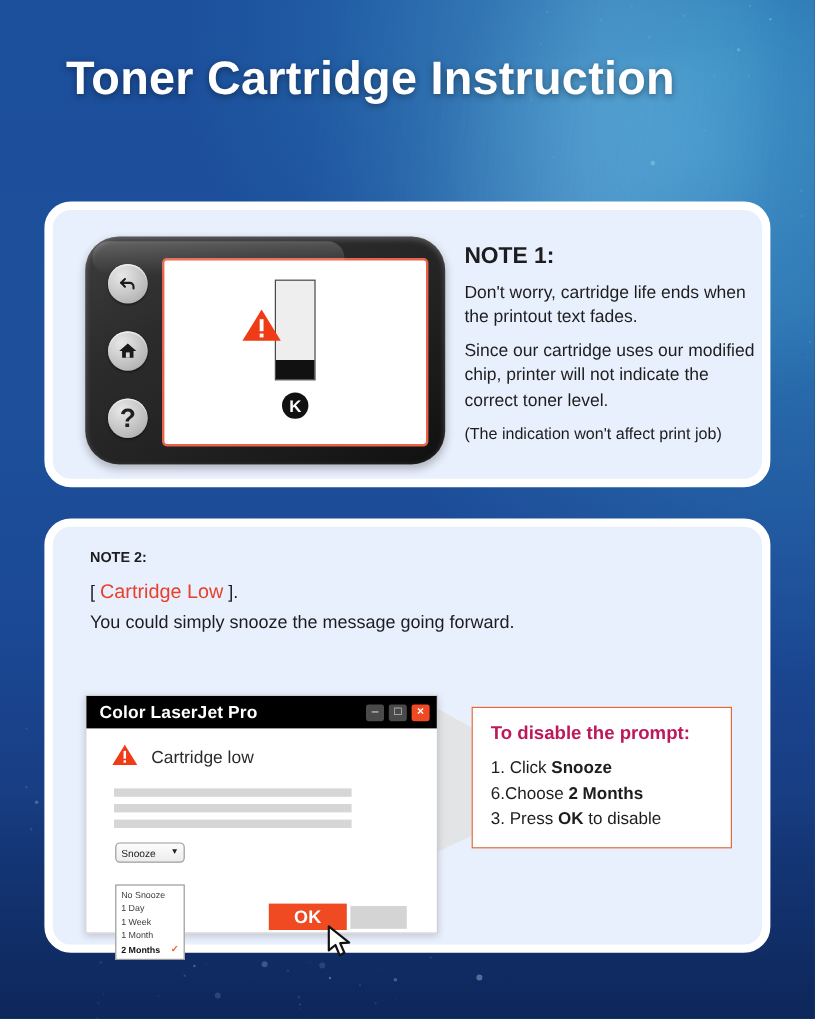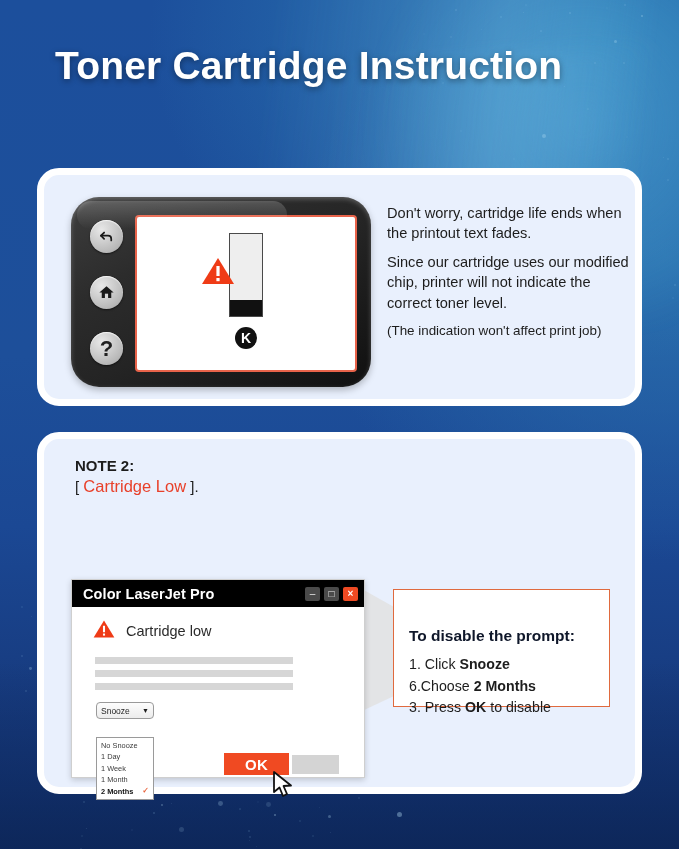--- a/index.html
+++ b/index.html
@@ -93,21 +93,21 @@
   }
 
   
   .note1{position:absolute;left:343px;top:28px;width:248px;color:#1d1d1d;}
   .note-head{font-size:19px;font-weight:bold;margin-bottom:9px;}
   .note-p{font-size:14.6px;line-height:1.38;margin:0 0 9px 0;}
   .note-small{font-size:13.4px;line-height:1.35;margin:6px 0 0 0;}
 
   
   .note2{position:absolute;left:31px;top:18px;width:545px;color:#1d1d1d;}
-  .note2 .note-head{font-size:15px;margin-bottom:0;}
+  .note2 .note-head{font-size:12px;margin-bottom:10px;}
   .note2 .line{font-size:15px;line-height:1.55;}
   .hl-red{color:#e8402a;font-size:16.5px;}
 
   
   .dialog{
     position:absolute;left:27px;top:140px;width:292px;height:197px;
     background:#ffffff;border:1px solid #cfcfcf;
     box-shadow:0 2px 6px rgba(0,0,0,.18);
   }
   .titlebar{
@@ -152,21 +152,21 @@
 
   
   .lens{position:absolute;left:318px;top:150px;width:64px;height:122px;overflow:hidden;pointer-events:none;}
   .lens svg{display:block;}
 
   
   .instr{
     position:absolute;left:349px;top:150px;width:217px;height:118px;
     background:#ffffff;border:1.5px solid #e06a3e;box-sizing:border-box;padding:13px 15px;
   }
-  .instr-head{color:#0f172a;font-size:15.5px;font-weight:bold;margin-bottom:9px;margin-top:24px;}
+  .instr-head{color:#be185d;font-size:15.5px;font-weight:bold;margin-bottom:9px;}
   .instr-step{font-size:14.2px;color:#1d1d1d;line-height:1.52;}
   .instr-step b{font-weight:bold;}
 </style>
 </head>
 <body>
 
 <div class="bg">
   <div class="bg-base"></div>
   <div class="bg-glow"></div>
   <div class="bg-streak"></div>
@@ -337,35 +337,37 @@
               <rect x="15.4" y="22" width="3.2" height="3.2" fill="#ffffff"></rect>
             </svg>
           </div>
         </div>
         <div class="kdot">K</div>
       </div>
     </div>
   </div>
 
   <div class="note1">
+    <div class="note-head">NOTE 1:</div>
     <p class="note-p">Don't worry, cartridge life ends when the printout text fades.</p>
     <p class="note-p">Since our cartridge uses our modified chip, printer will not indicate the correct toner level.</p>
     <p class="note-small">(The indication won't affect print job)</p>
   </div>
 </div>
 
 <div class="card" id="card2">
 
   <div class="note2">
     <div class="note-head">NOTE 2:</div>
     <div class="line">
       <span>[</span>
       <span class="hl-red">Cartridge Low</span>
       <span>].</span>
     </div>
+    <div class="line">You could simply snooze the message going forward.</div>
   </div>
 
   <div class="lens">
     <svg width="64" height="122" viewBox="0 0 64 122" aria-hidden="true">
       <path d="M0 0 L64 36 L64 92 L0 122 Z" fill="#e2e2e2" opacity=".85"></path>
     </svg>
   </div>
 
   <div class="dialog">
     <div class="titlebar">

